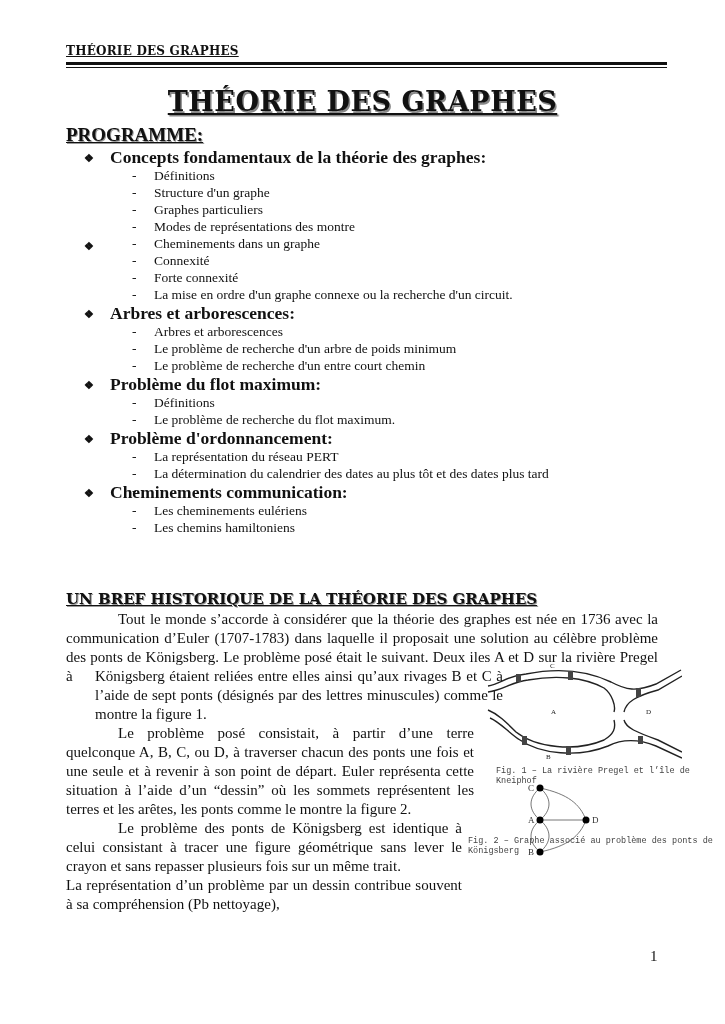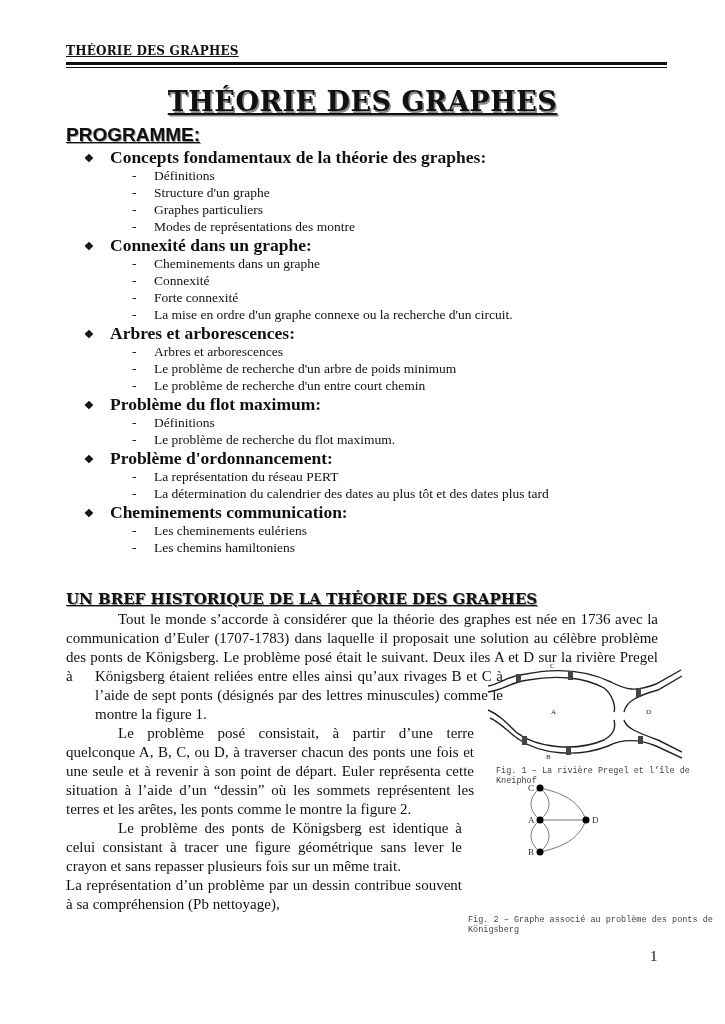--- a/index.html
+++ b/index.html
@@ -1,21 +1,21 @@
 <!DOCTYPE html>
 <html><head>
 <meta charset="utf-8">
 <style>
   html, body { margin:0; padding:0; background:#fff; }
   body { width:725px; height:1024px; position:relative; overflow:hidden; font-family:"Liberation Serif", serif; color:#111; }
   .runhead { position:absolute; left:66px; top:44px; font-family:"DejaVu Serif", serif; font-weight:bold; font-size:12px; letter-spacing:0.2px; text-decoration:underline; text-transform:uppercase; }
   .rule1 { position:absolute; left:66px; right:58px; top:62px; height:3px; background:#111; }
   .rule2 { position:absolute; left:66px; right:58px; top:67px; height:1px; background:#111; }
   .title { position:absolute; left:0; width:725px; top:86px; text-align:center; font-family:"DejaVu Serif", serif; font-weight:bold; font-size:27px; text-decoration:underline; text-transform:uppercase; letter-spacing:0.5px; text-shadow:1.5px 1.5px 0 #888; }
-  .prog { position:absolute; left:66px; top:124px; font-family:Liberation Sans, sans-serif; font-weight:bold; font-size:19px; text-decoration:underline; text-transform:uppercase; text-shadow:1px 1px 0 #999; }
+  .prog { position:absolute; left:66px; top:124px; font-family:Liberation Serif, serif; font-weight:bold; font-size:19px; text-decoration:underline; text-transform:uppercase; text-shadow:1px 1px 0 #999; }
   .outline { position:absolute; left:84px; top:147px; width:600px; }
   .sec { font-weight:bold; font-size:17.5px; line-height:20px; position:relative; padding-left:26px; }
   .sec .bul { position:absolute; left:0; top:1px; font-size:11px; }
   .item { font-size:13.5px; line-height:17px; position:relative; padding-left:70px; }
   .item .dash { position:absolute; left:48px; }
   .hist { position:absolute; left:66px; top:590px; font-family:"DejaVu Serif", serif; font-weight:bold; font-size:15px; text-decoration:underline; text-transform:uppercase; text-shadow:1px 1px 0 #999; }
   .para { position:absolute; left:66px; font-size:15px; line-height:19px; text-align:justify; }
   .indent { text-indent:52px; }
   .fig1 { position:absolute; left:486px; top:662px; width:196px; height:100px; }
   .cap { position:absolute; font-size:8.5px; color:#444; font-family:Liberation Mono, monospace; }
@@ -32,21 +32,21 @@
 <div class="title">Théorie des graphes</div>
 <div class="prog">Programme:</div>
 
 <div class="outline">
   <div class="sec"><span class="bul">❖</span><span>Concepts fondamentaux de la théorie des graphes:</span></div>
   <div class="item"><span class="dash">-</span><span>Définitions</span></div>
   <div class="item"><span class="dash">-</span><span>Structure d'un graphe</span></div>
   <div class="item"><span class="dash">-</span><span>Graphes particuliers</span></div>
   <div class="item"><span class="dash">-</span><span>Modes de représentations des montre</span></div>
 
-  <div class="sec"><span class="bul">❖</span><span>Connexité dans un graphe:</span></div>
+  <div class="sec"><span class="bul">❖</span></div>
   <div class="item"><span class="dash">-</span><span>Cheminements dans un graphe</span></div>
   <div class="item"><span class="dash">-</span><span>Connexité</span></div>
   <div class="item"><span class="dash">-</span><span>Forte connexité</span></div>
   <div class="item"><span class="dash">-</span><span>La mise en ordre d'un graphe connexe ou la recherche d'un circuit.</span></div>
 
   <div class="sec"><span class="bul">❖</span><span>Arbres et arborescences:</span></div>
   <div class="item"><span class="dash">-</span><span>Arbres et arborescences</span></div>
   <div class="item"><span class="dash">-</span><span>Le problème de recherche d'un arbre de poids minimum</span></div>
   <div class="item"><span class="dash">-</span><span>Le problème de recherche d'un entre court chemin</span></div>
 
@@ -114,15 +114,15 @@
     <circle cx="66" cy="40" r="3.5"></circle>
       <circle cx="20" cy="72" r="3.5"></circle>
   </g>
   <g font-size="9" font-family="Liberation Serif, serif" fill="#333">
     <text x="8" y="11">C</text>
     <text x="8" y="43">A</text>
     <text x="72" y="43">D</text>
     <text x="8" y="75">B</text>
   </g>
 </svg>
-<div class="cap" style="left:468px; top:915px;">Fig. 2 – Graphe associé au problème des ponts de Königsberg</div>
+<div class="cap" style="left:468px; top:836px;">Fig. 2 – Graphe associé au problème des ponts de Königsberg</div>
 
 <div class="pagenum">1</div>
 
 </body></html>

